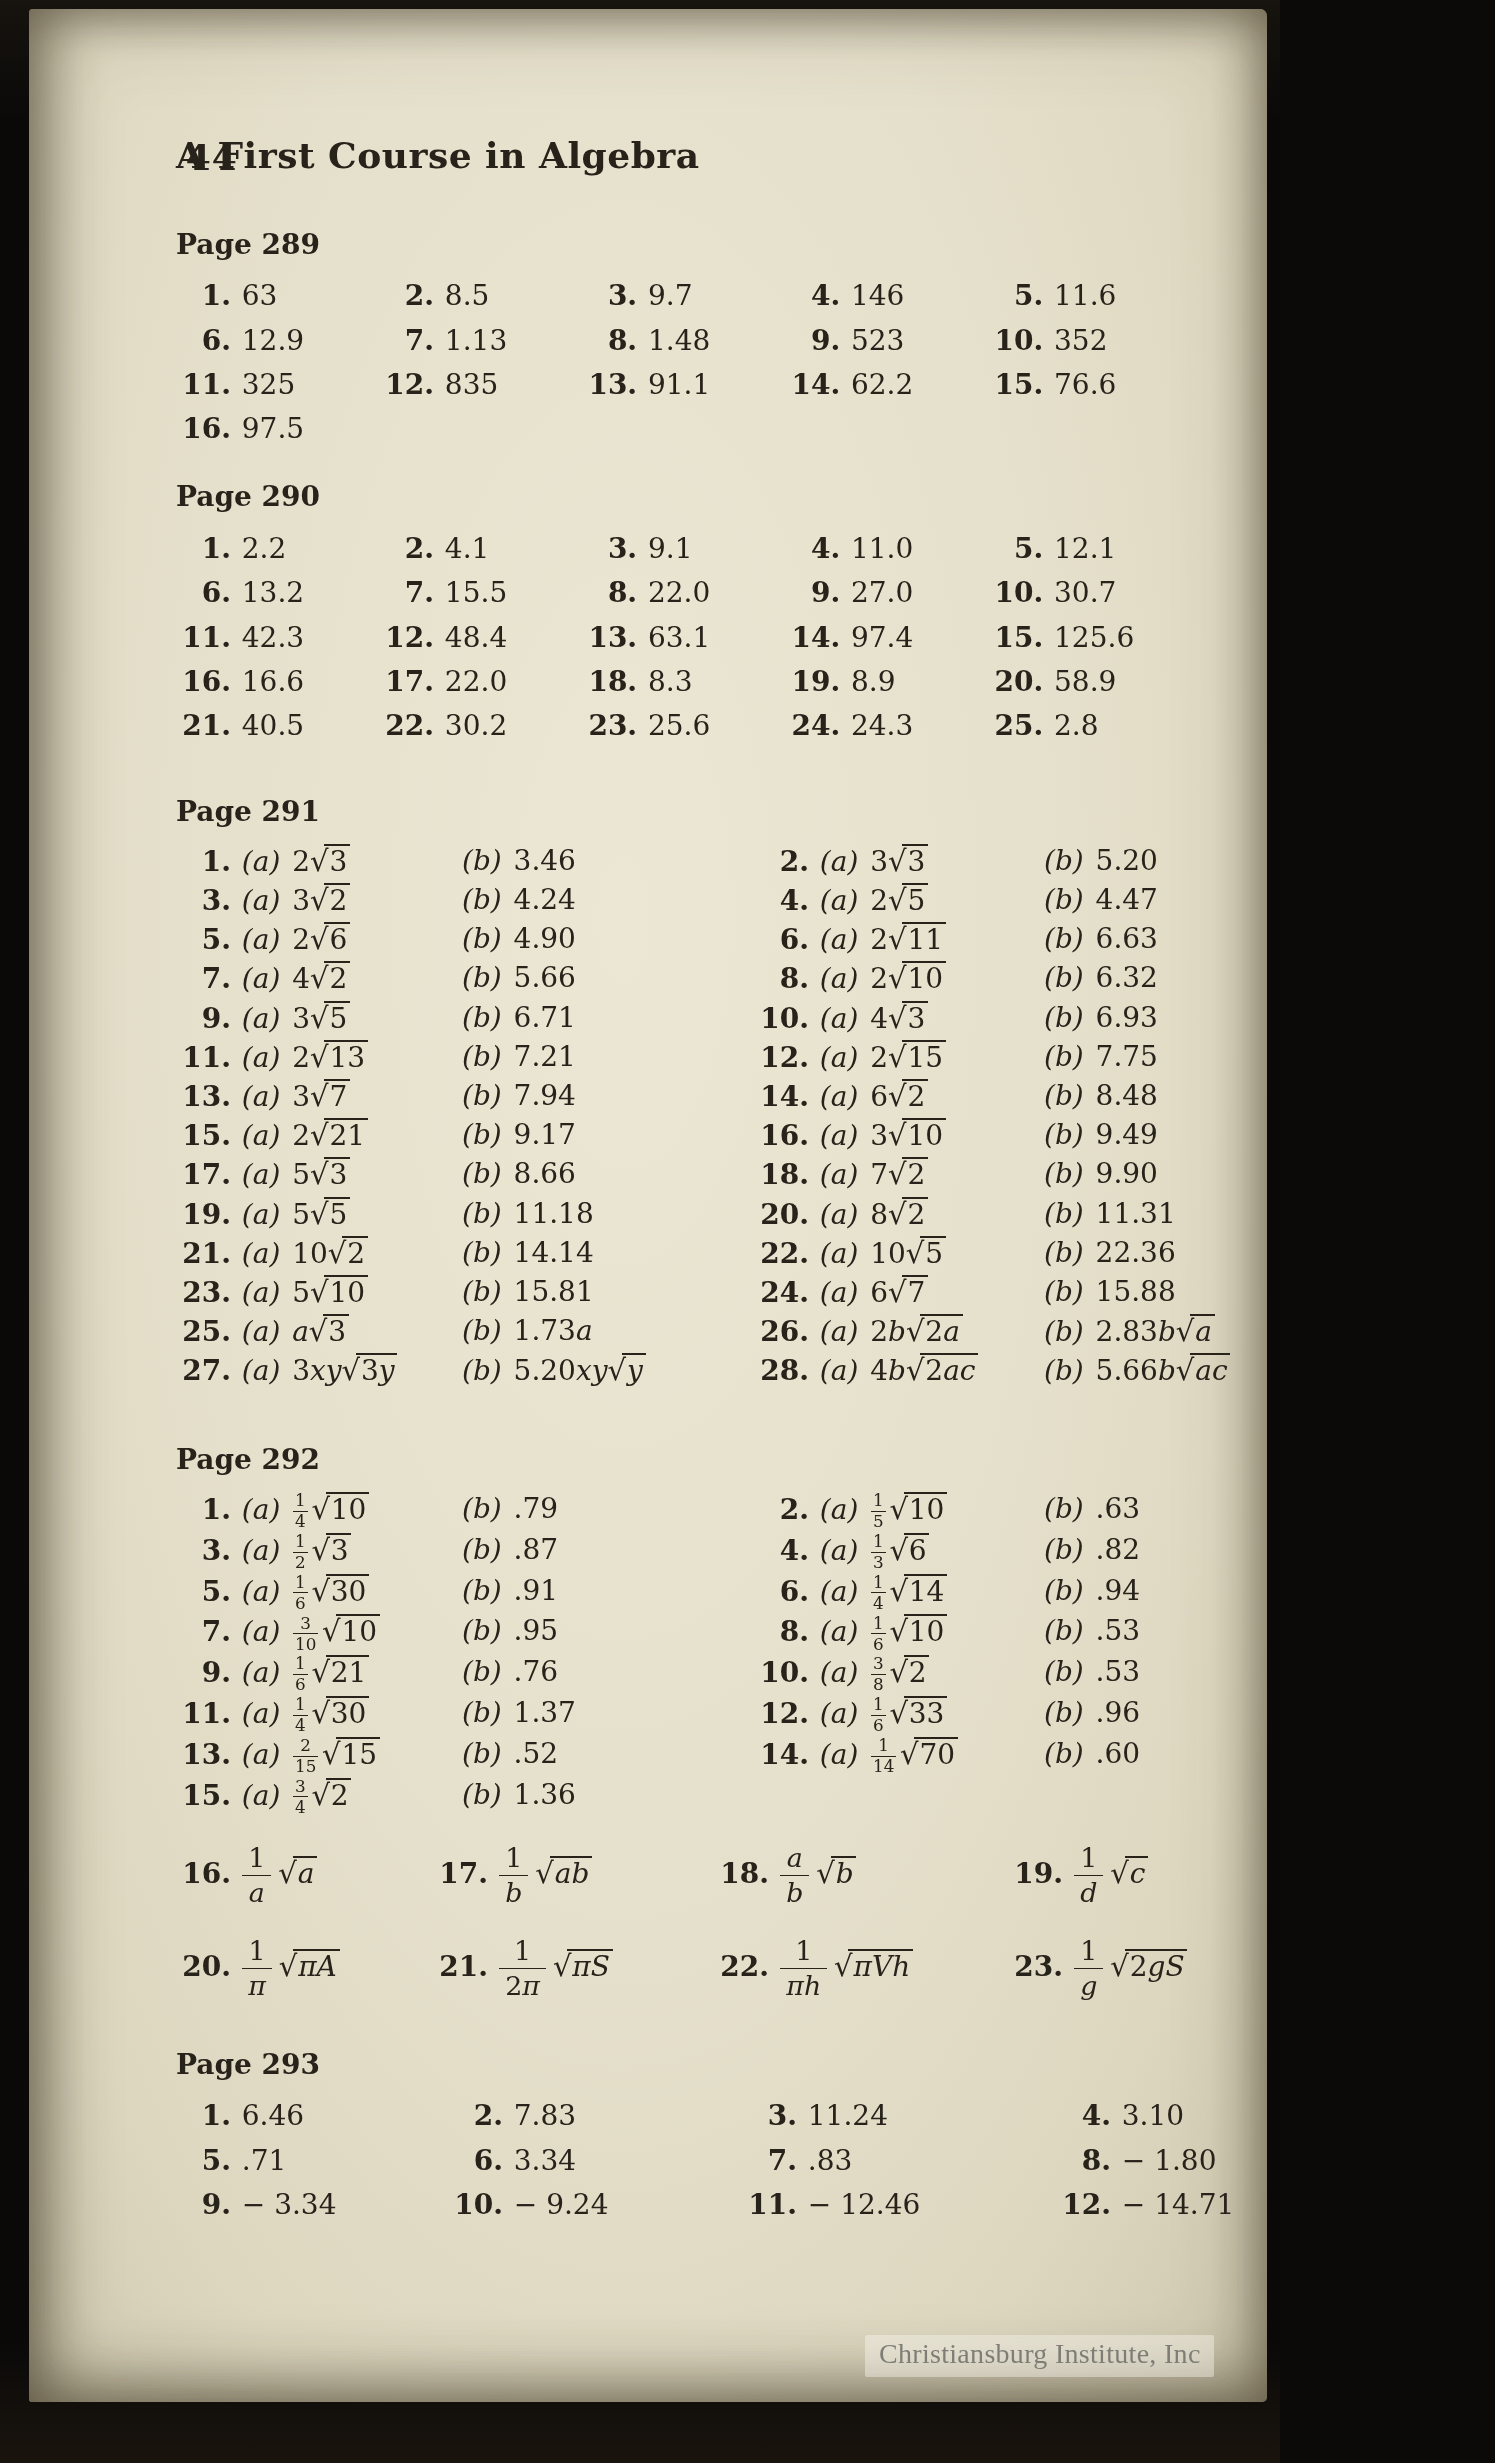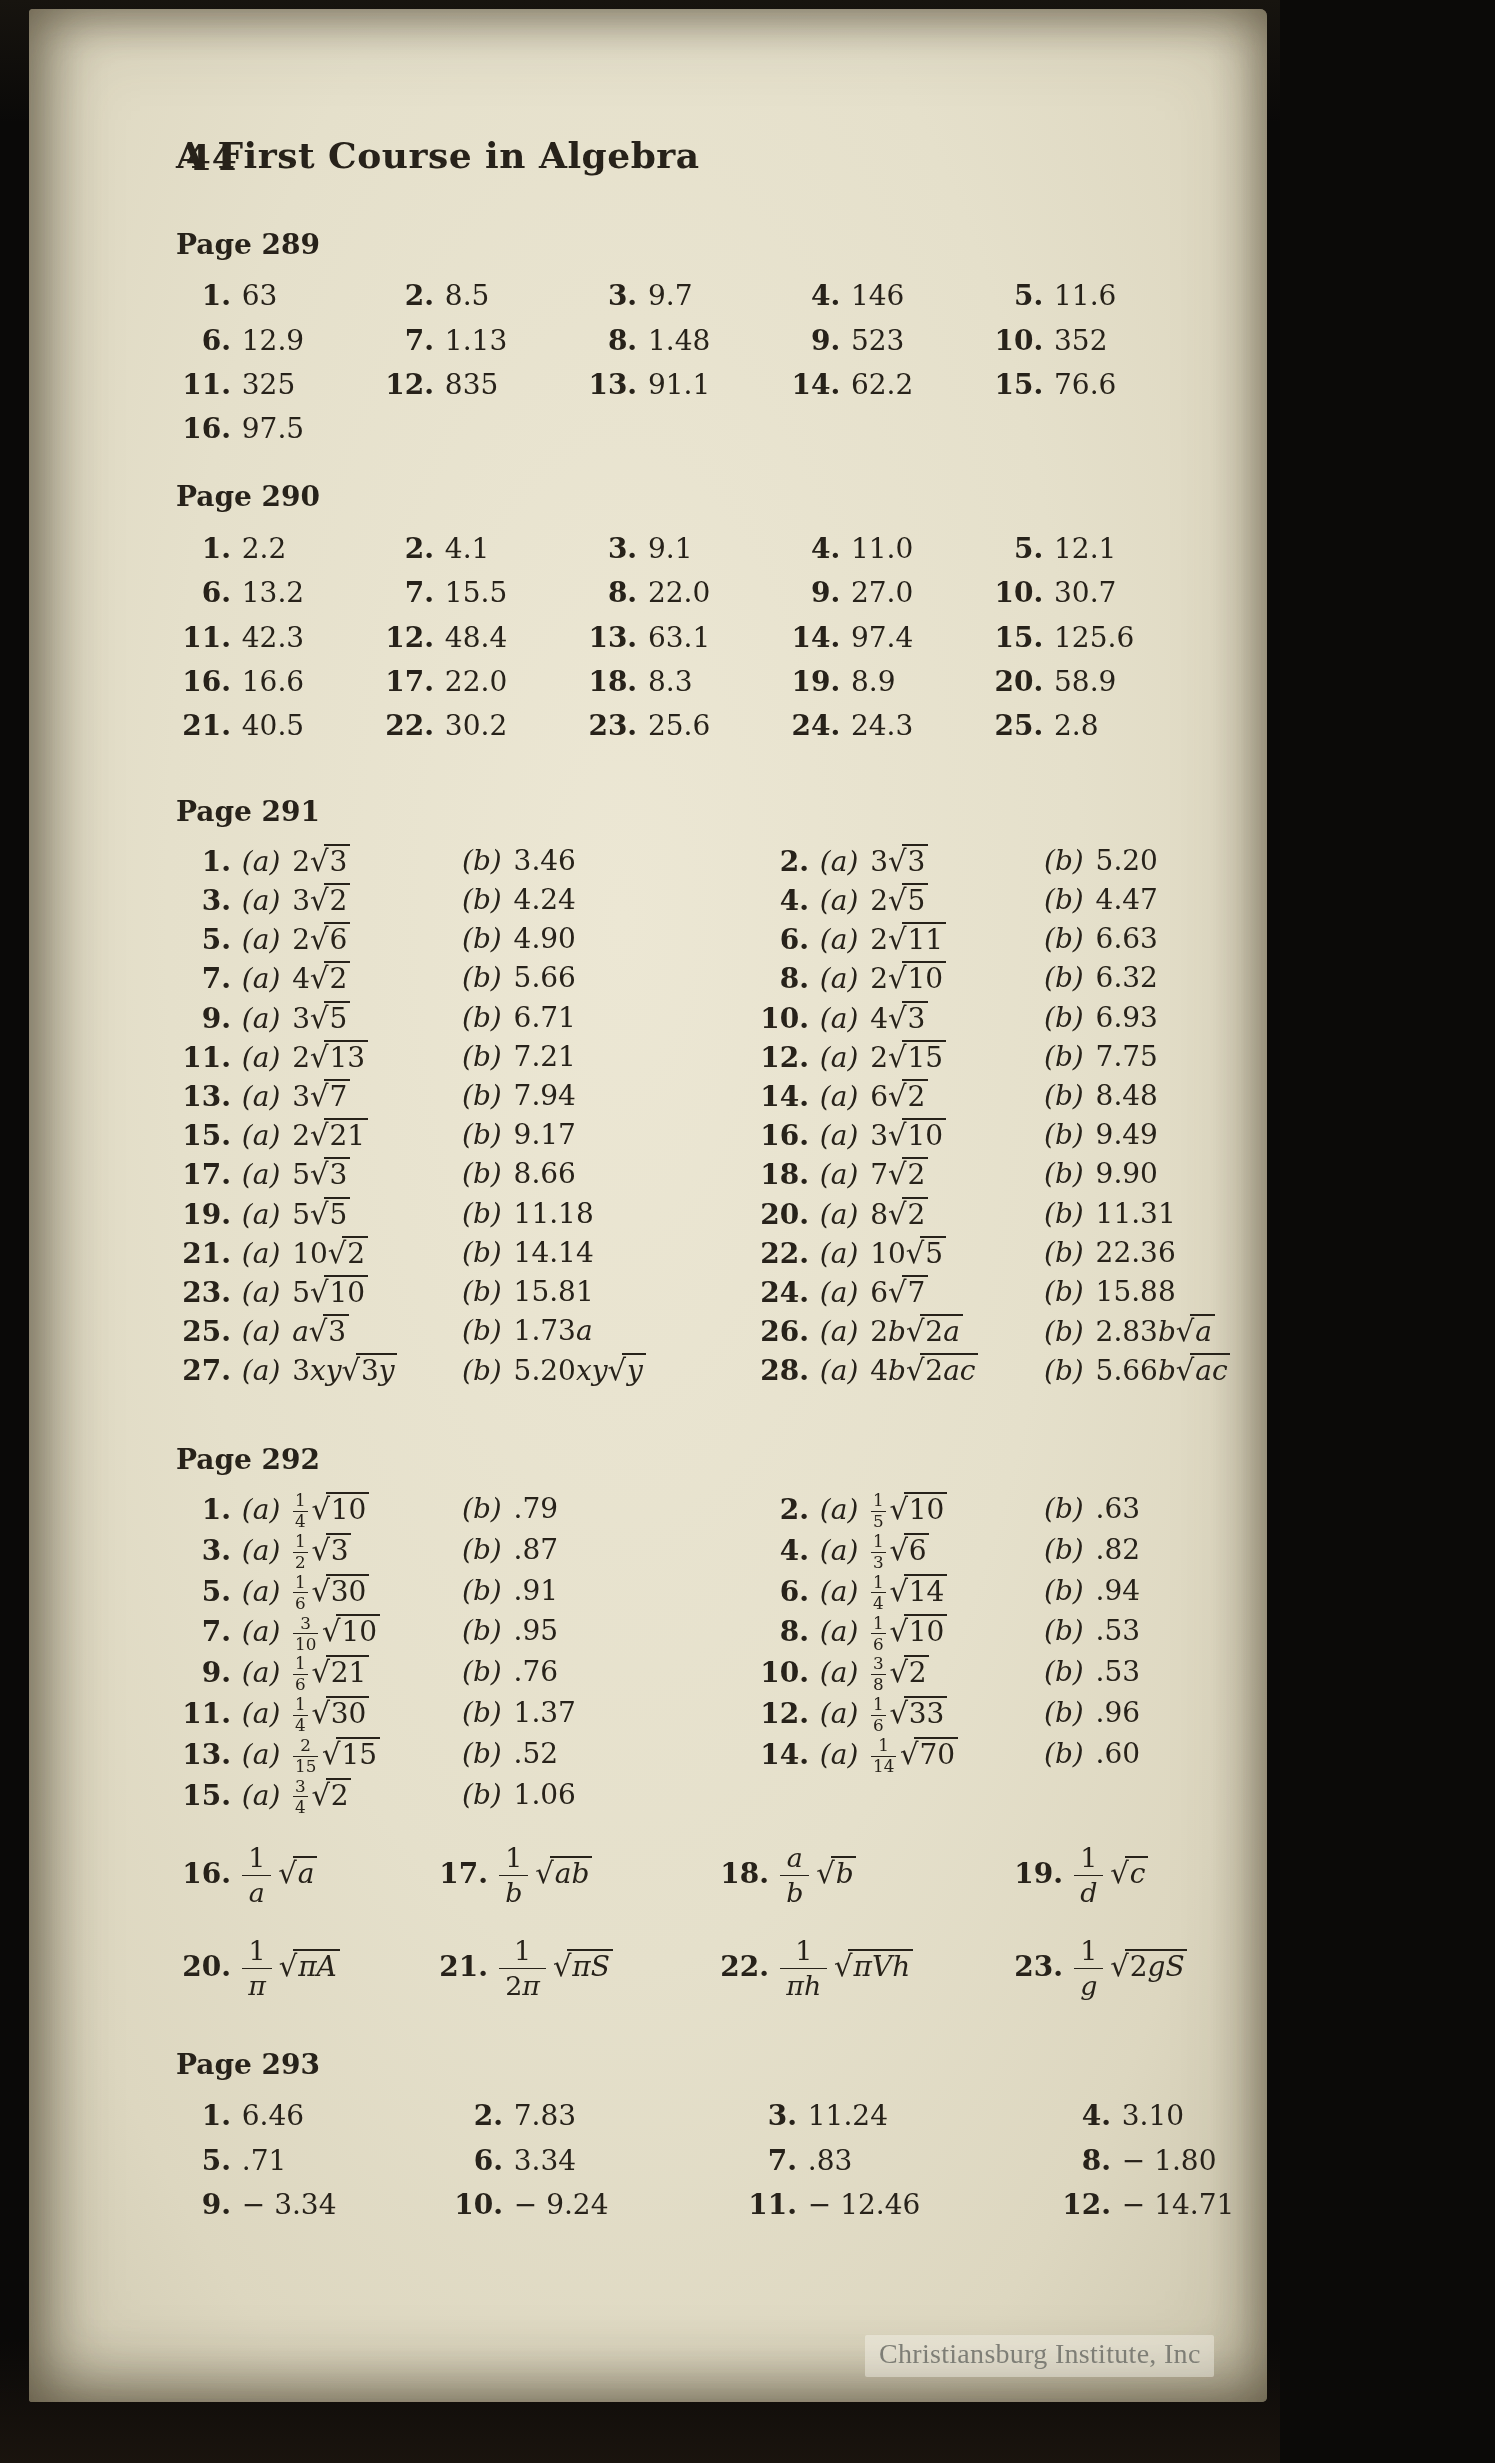--- a/index.html
+++ b/index.html
@@ -249,21 +249,21 @@
             <div class="cell bcell"><span class="plabel">(b)</span><span class="expr"><span class="mt">.52</span></span></div>
             <div class="cell acell"><span class="num">14.</span><span class="plabel">(a)</span><span class="expr"><span class="sfrac">
                   <span class="fn">1</span>
                   <span class="fd">14</span>
                 </span><span class="sqrt"><span class="rs">√</span><span class="rad">70</span></span></span></div>
             <div class="cell bcell"><span class="plabel">(b)</span><span class="expr"><span class="mt">.60</span></span></div>
             <div class="cell acell"><span class="num">15.</span><span class="plabel">(a)</span><span class="expr"><span class="sfrac">
                   <span class="fn">3</span>
                   <span class="fd">4</span>
                 </span><span class="sqrt"><span class="rs">√</span><span class="rad">2</span></span></span></div>
-            <div class="cell bcell"><span class="plabel">(b)</span><span class="expr"><span class="mt">1.06</span></span></div>
+            <div class="cell bcell"><span class="plabel">(b)</span><span class="expr"><span class="mt">1.36</span></span></div>
           </div>
         </section>
         <section class="sec sec-page-292-extra">
           <div class="grid exprgrid exprcols4">
             <div class="cell"><span class="num">16.</span><span class="expr"><span class="dfrac">
                   <span class="fn">1</span>
                   <span class="fd"><i>a</i></span>
                 </span><span class="sqrt"><span class="rs">√</span><span class="rad"><i>a</i></span></span></span></div>
             <div class="cell"><span class="num">17.</span><span class="expr"><span class="dfrac">
                   <span class="fn">1</span>

